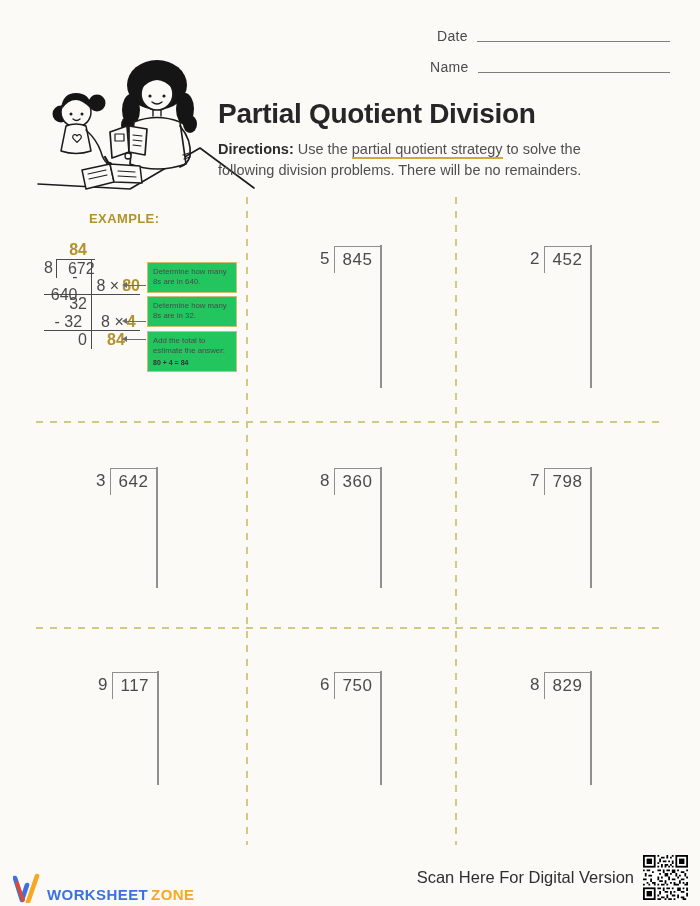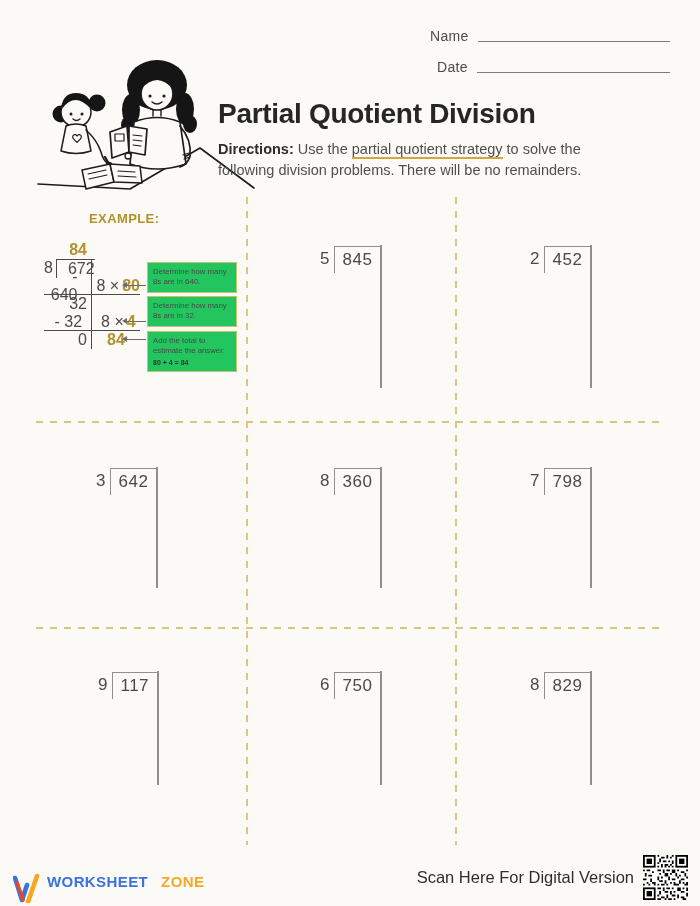--- a/index.html
+++ b/index.html
@@ -40,40 +40,40 @@
     padding:4px 5px;font-size:7.8px;line-height:1.32;color:#4a4a4a;}
   .callout .cb-bold{font-size:7px;font-weight:bold;color:#333;margin-top:1px;}
   .arrow{position:absolute;width:20px;height:1.3px;background:#6b6b6b;}
   .arrow::before{content:'';position:absolute;left:-4px;top:-2.9px;border-right:5px solid #6b6b6b;border-top:3.5px solid transparent;border-bottom:3.5px solid transparent;}
   
   .problem{position:absolute;display:flex;align-items:flex-start;font-size:17px;color:#4a4a4a;}
   .p-divisor{margin-right:5px;padding-top:3px;}
   .p-dividend{position:relative;border-left:1.5px solid #8f8f8f;border-top:1.5px solid #8f8f8f;padding:3px 8px 3px 7px;letter-spacing:.5px;}
   .p-tail{position:absolute;top:-1.5px;right:-1.5px;width:1.5px;background:#8f8f8f;}
   
-  .brand{position:absolute;left:13px;top:873px;display:flex;align-items:flex-start;height:30px;}
+  .brand{position:absolute;left:13px;top:873px;display:flex;align-items:flex-end;height:30px;}
   .brand-text{font-size:15px;font-weight:bold;letter-spacing:.4px;margin-left:7px;}
   .brand-first{color:#3b72e0;}
-  .brand-second{color:#f7a823;margin-left:13px;}
+  .brand-second{color:#f7a823;margin-left:3px;}
   .scan{position:absolute;right:12px;top:855px;display:flex;align-items:center;}
   .scan-text{font-size:16.5px;color:#2e2e2e;margin-right:9px;}
   .illu{position:absolute;left:30px;top:52px;}
 </style>
 </head>
 <body>
 
 <div class="page">
 
   <div class="nd-block">
+    <div class="nd-row date">
+      <span class="nd-label">Date</span>
+      <span class="nd-line"></span>
+    </div>
     <div class="nd-row">
       <span class="nd-label">Name</span>
-      <span class="nd-line"></span>
-    </div>
-    <div class="nd-row date">
-      <span class="nd-label">Date</span>
       <span class="nd-line"></span>
     </div>
   </div>
 
   <svg class="illu" width="225" height="145" viewBox="0 0 225 145">
     <g stroke="#1c1c1c" fill="none" stroke-width="1.7" stroke-linecap="round" stroke-linejoin="round">
 
       <path d="M8,132 L100,137 L170,96 L224,136" stroke-width="1.6"></path>
 
       <g fill="#151515" stroke="none">

